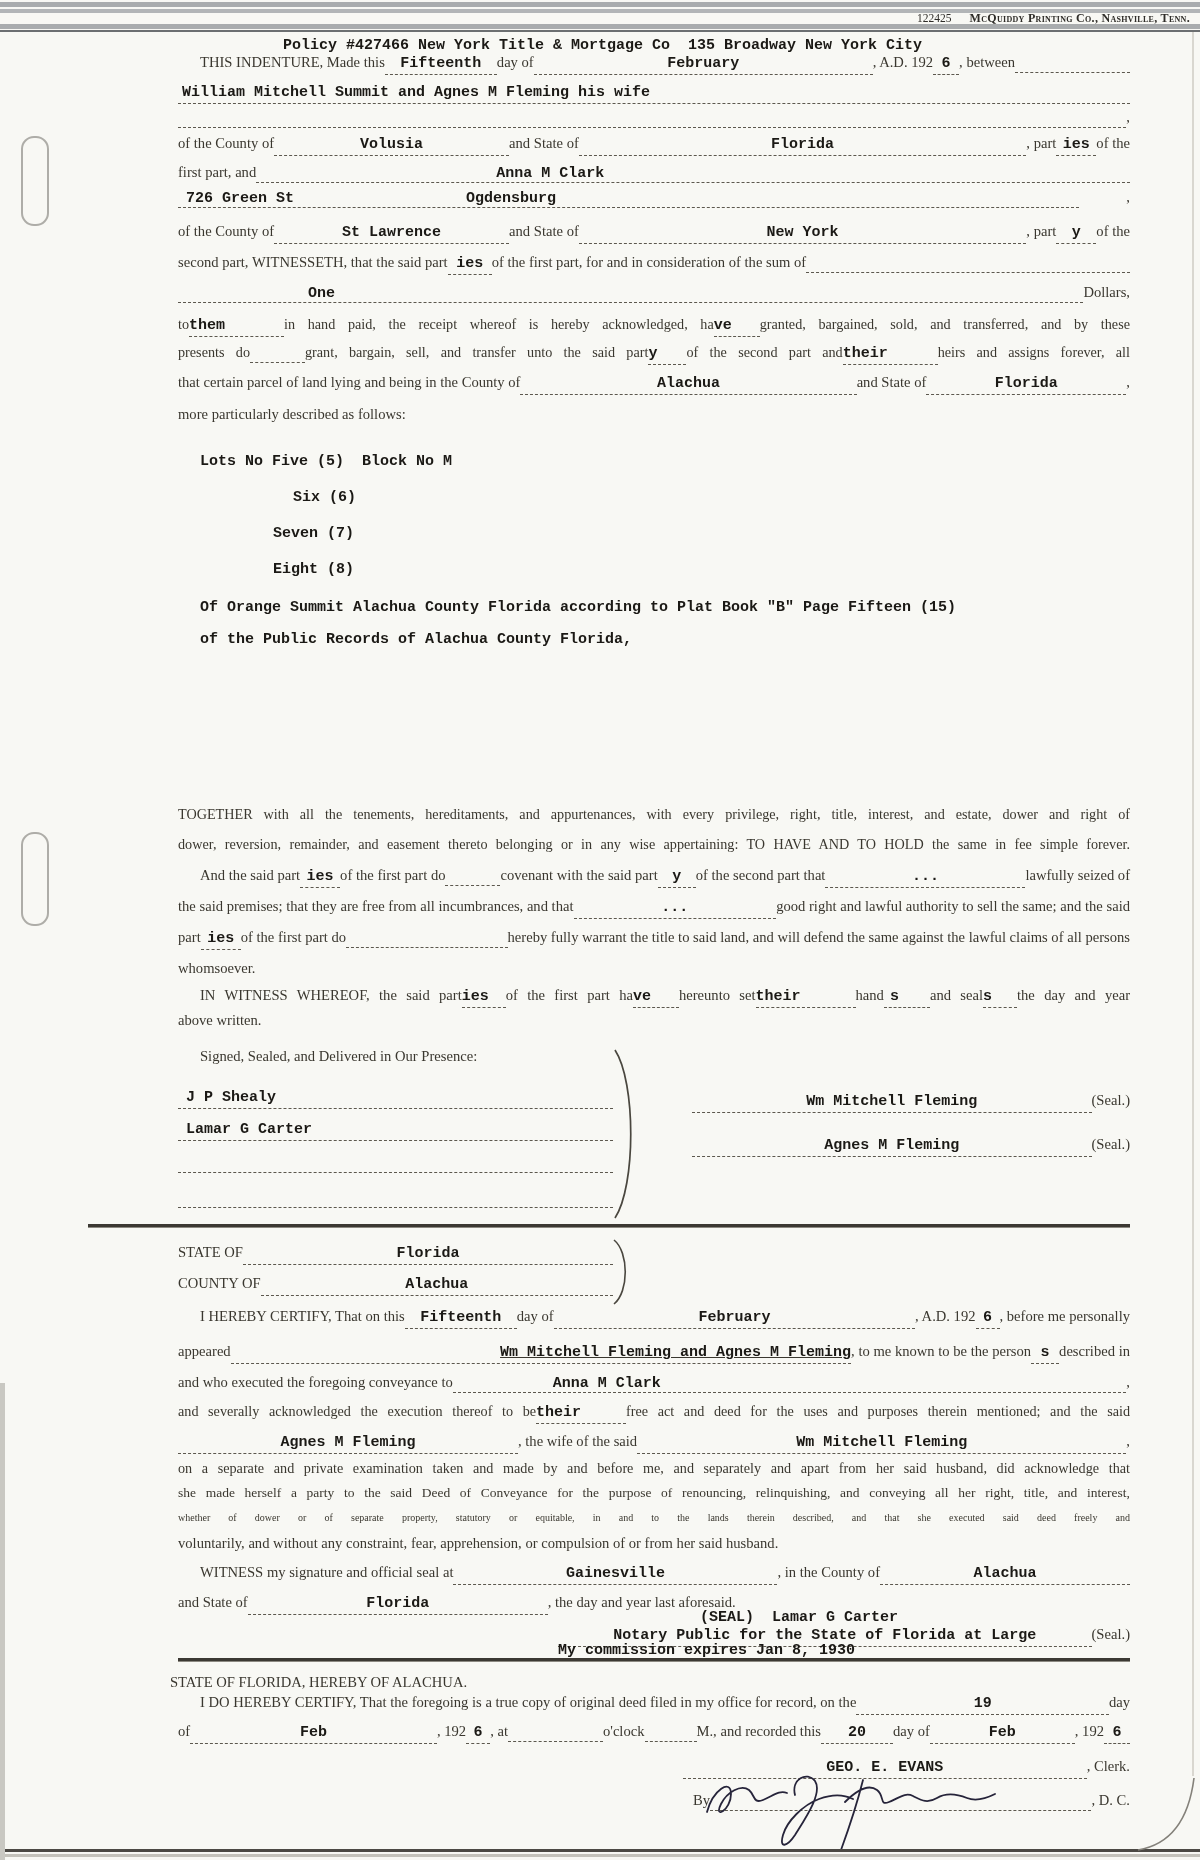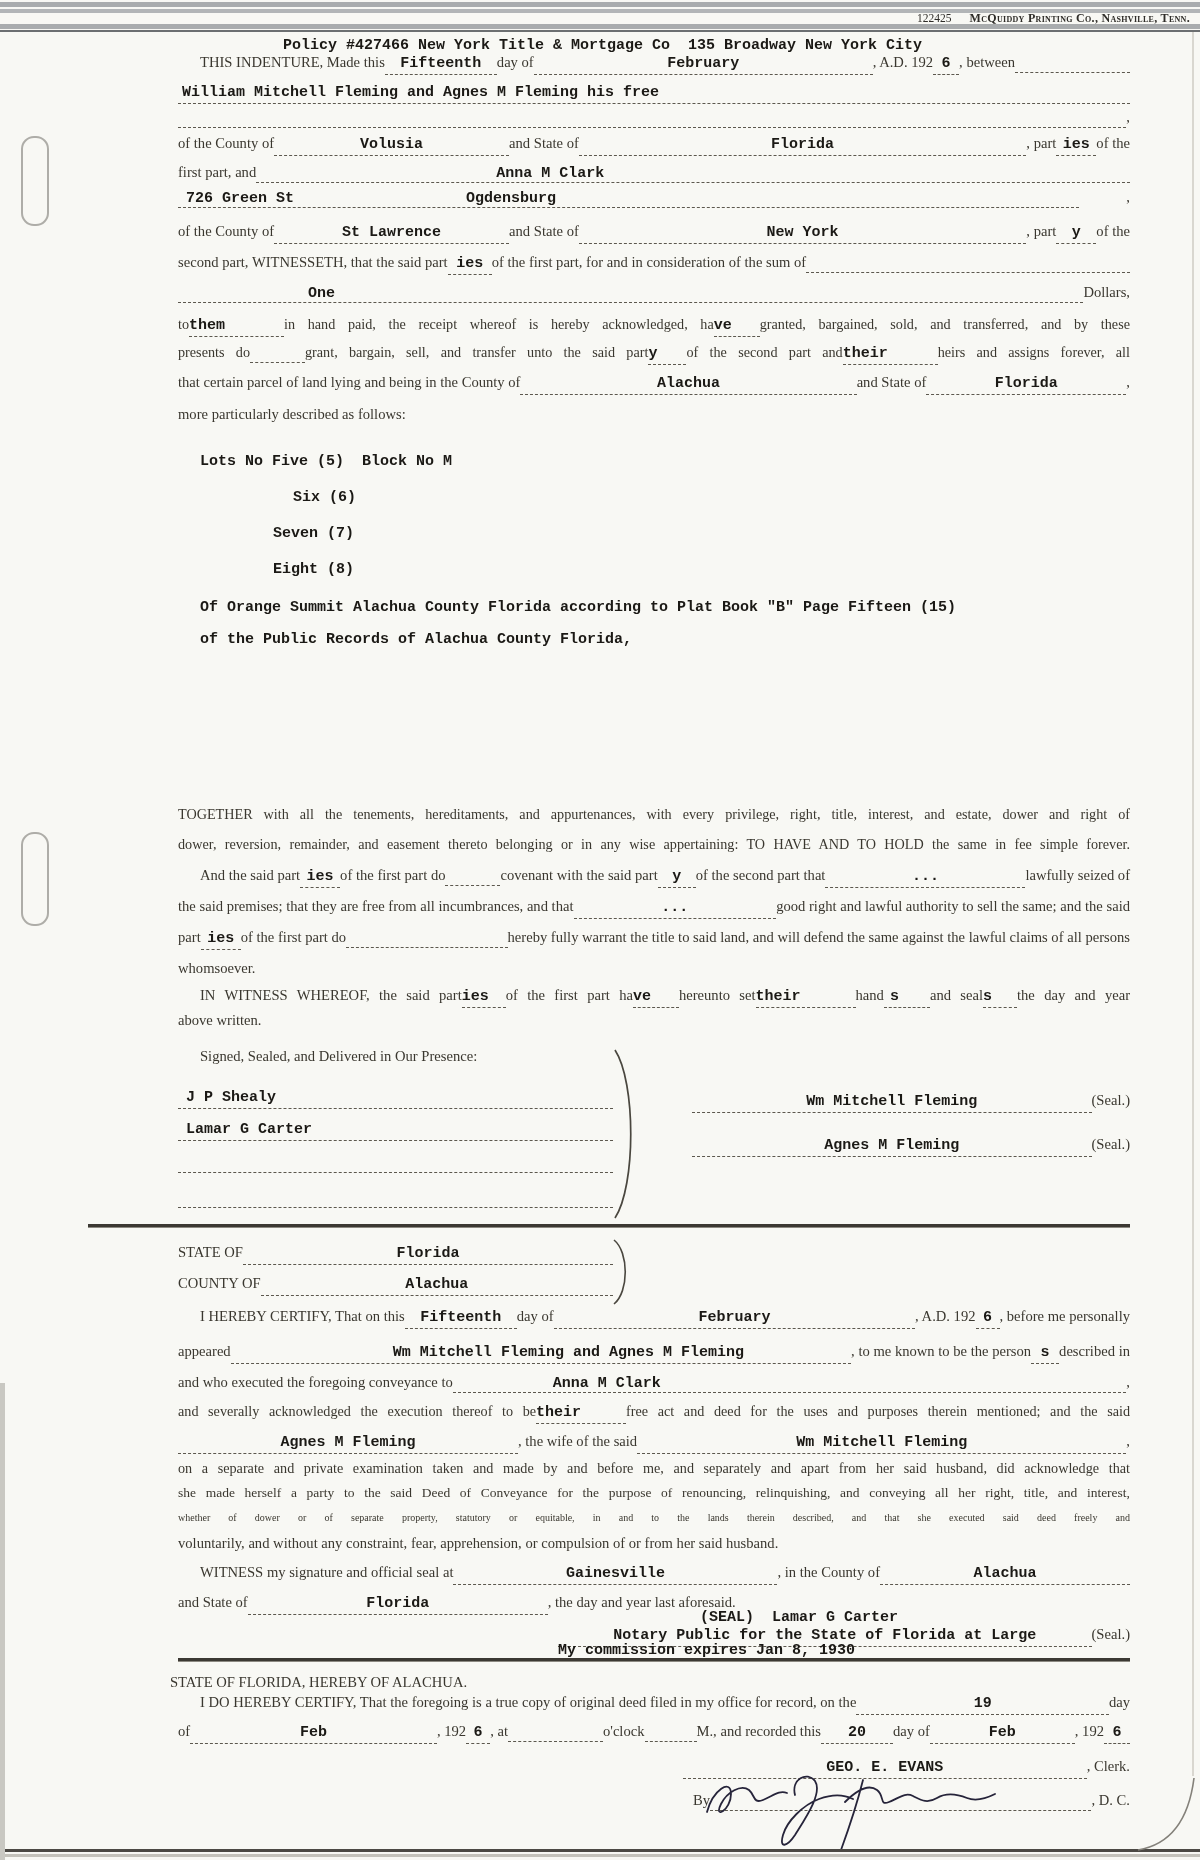--- a/index.html
+++ b/index.html
@@ -54,21 +54,21 @@
         <span class="print">THIS INDENTURE, Made this</span>
         <span class="fill" style="width: 112px;">​<span class="typed">Fifteenth</span></span>
         <span class="print">day of</span>
         <span class="fill grow">​<span class="typed">February</span></span>
         <span class="print">, A.D. 192</span>
         <span class="fill" style="width: 26px;">​<span class="typed">6</span></span>
         <span class="print">, between</span>
         <span class="fill" style="width: 115px;">​</span>
       </div>
       <div class="line flexline" style="top: 81px; left: 178px; right: 70px;">
-        <span class="fill grow" style="text-align: left; padding-left: 4px;">​<span class="typed">William Mitchell Fleming and Agnes M Fleming his free</span></span>
+        <span class="fill grow" style="text-align: left; padding-left: 4px;">​<span class="typed">William Mitchell Summit and Agnes M Fleming his wife</span></span>
       </div>
       <div class="line flexline" style="top: 107px; left: 178px; right: 70px;">
         <span class="fill grow">​</span>
         <span class="print">,</span>
       </div>
       <div class="line flexline" style="top: 133px; left: 178px; right: 70px;">
         <span class="print">of the County of</span>
         <span class="fill" style="width: 235px;">​<span class="typed">Volusia</span></span>
         <span class="print">and State of</span>
         <span class="fill grow">​<span class="typed">Florida</span></span>
@@ -180,21 +180,21 @@
         <span class="print">I HEREBY CERTIFY, That on this</span>
         <span class="fill" style="width: 112px;">​<span class="typed">Fifteenth</span></span>
         <span class="print">day of</span>
         <span class="fill grow">​<span class="typed">February</span></span>
         <span class="print">, A.D. 192</span>
         <span class="fill" style="width: 24px;">​<span class="typed">6</span></span>
         <span class="print">, before me personally</span>
       </div>
       <div class="line flexline" style="top: 1341px; left: 178px; right: 70px;">
         <span class="print">appeared</span>
-        <span class="fill grow" style="text-align: center; padding-left: 55px;">​<span class="typed">Wm Mitchell Fleming and Agnes M Fleming</span></span>
+        <span class="fill grow" style="text-align: right; padding-left: 55px; text-decoration: underline;">​<span class="typed">Wm Mitchell Fleming and Agnes M Fleming</span></span>
         <span class="print">, to me known to be the person</span>
         <span class="fill" style="width: 28px;">​<span class="typed">s</span></span>
         <span class="print">described in</span>
       </div>
       <div class="line flexline" style="top: 1372px; left: 178px; right: 70px;">
         <span class="print">and who executed the foregoing conveyance to</span>
         <span class="fill grow">​<span class="typed part" style="left: 100px;">Anna M Clark</span></span>
         <span class="print">,</span>
       </div>
       <div class="line just" style="top: 1401px; left: 178px; right: 70px; font-size: 14.2px;"><span class="print">and severally acknowledged the execution thereof to be</span><span class="fill" style="width: 90px;">​<span class="typed">their</span></span><span class="print">free act and deed for the uses and purposes therein mentioned; and the said</span></div>

